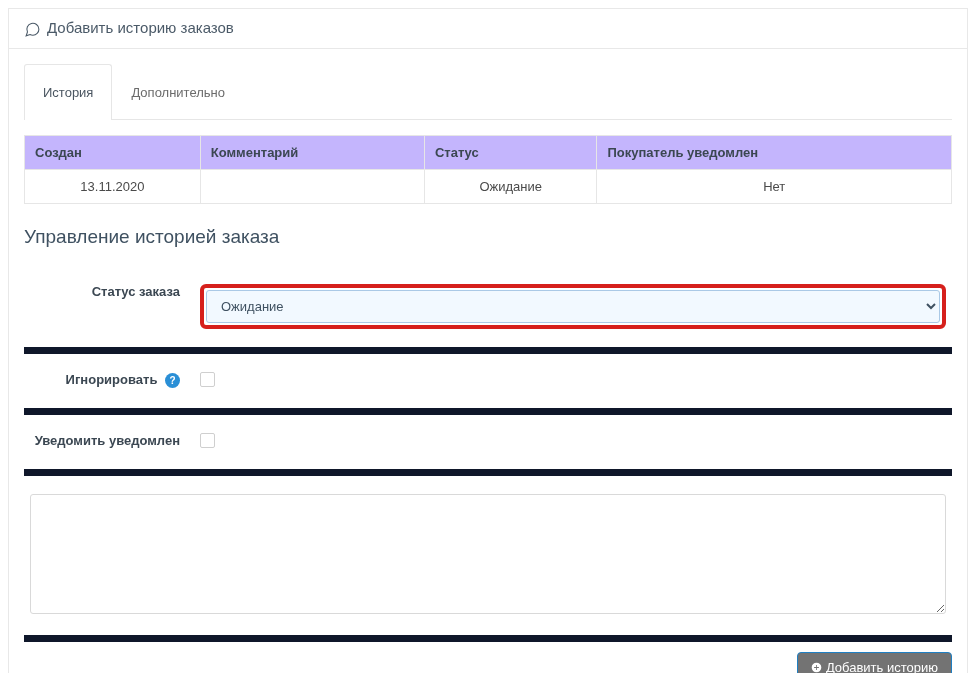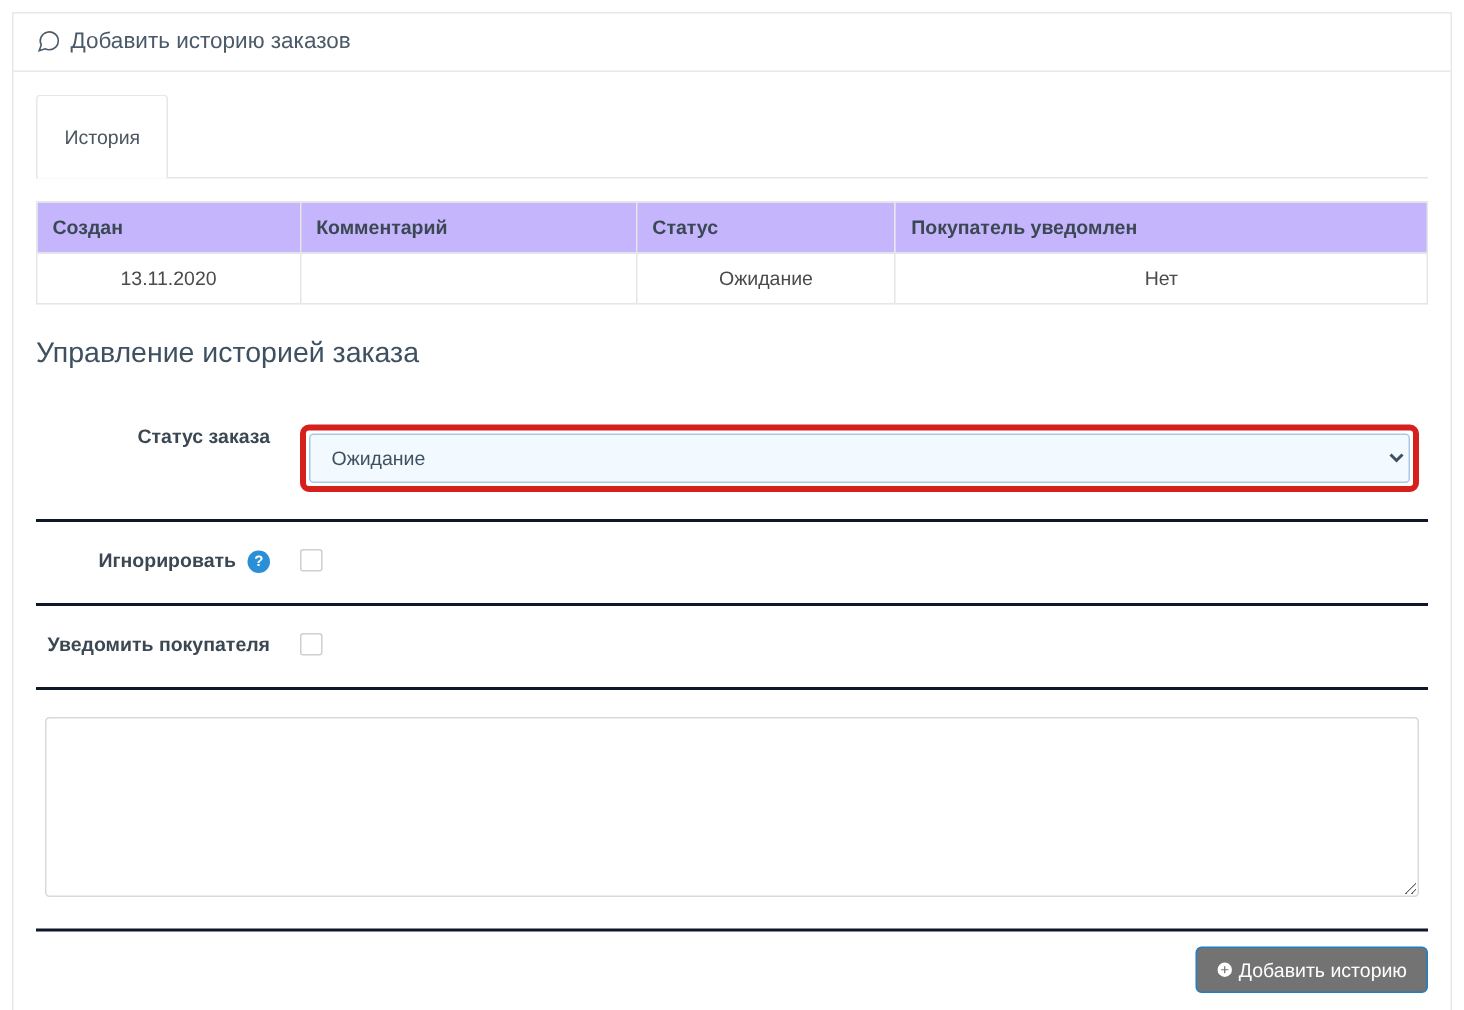--- a/index.html
+++ b/index.html
@@ -77,21 +77,21 @@
 }
 .section-title {
   font-size: 19px;
   color: #3f5161;
   font-weight: 400;
   margin: 22px 0 18px;
 }
 .form-row {
   display: table;
   width: 100%;
-  border-bottom: 2px solid #0f172a;
+  border-bottom: 7px solid #0f172a;
 }
 .form-row:last-child { border-bottom: none; }
 .form-label, .form-control-wrap {
   display: table-cell;
   vertical-align: top;
   padding: 18px 6px;
 }
 .form-label {
   width: 170px;
   text-align: right;
@@ -168,20 +168,23 @@
           <path d="M21 11.5a8.38 8.38 0 0 1-8.5 8.5 9 9 0 0 1-4-.9L3 21l1.9-5.5a8.5 8.5 0 1 1 16.1-4z"></path>
         </svg>
     </span><span>Добавить историю заказов</span>
   </div>
 
   <div class="panel-body">
 
     <ul class="nav-tabs">
       <li class="active">
           <a>История</a>
+        </li>
+      <li>
+          <a>Дополнительно</a>
         </li>
     </ul>
 
     <table class="table">
       <thead>
         <tr>
           <th>Создан</th>
           <th>Комментарий</th>
           <th>Статус</th>
           <th>Покупатель уведомлен</th>
@@ -215,21 +218,21 @@
       <div class="form-label">
         <span>Игнорировать</span>
         <span class="help-icon">?</span>
       </div>
       <div class="form-control-wrap">
         <span class="checkbox-input"></span>
       </div>
     </div>
 
     <div class="form-row">
-      <div class="form-label">Уведомить покупателя</div>
+      <div class="form-label">Уведомить уведомлен</div>
       <div class="form-control-wrap">
         <span class="checkbox-input"></span>
       </div>
     </div>
 
     <div class="form-row">
       <div class="form-control-wrap">
         <textarea class="form-control" rows="6" style=""></textarea>
       </div>
     </div>

